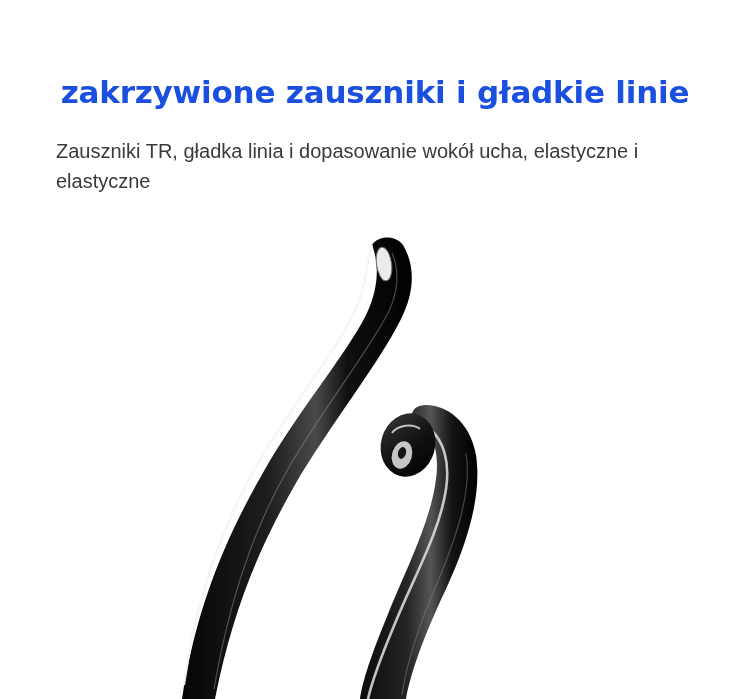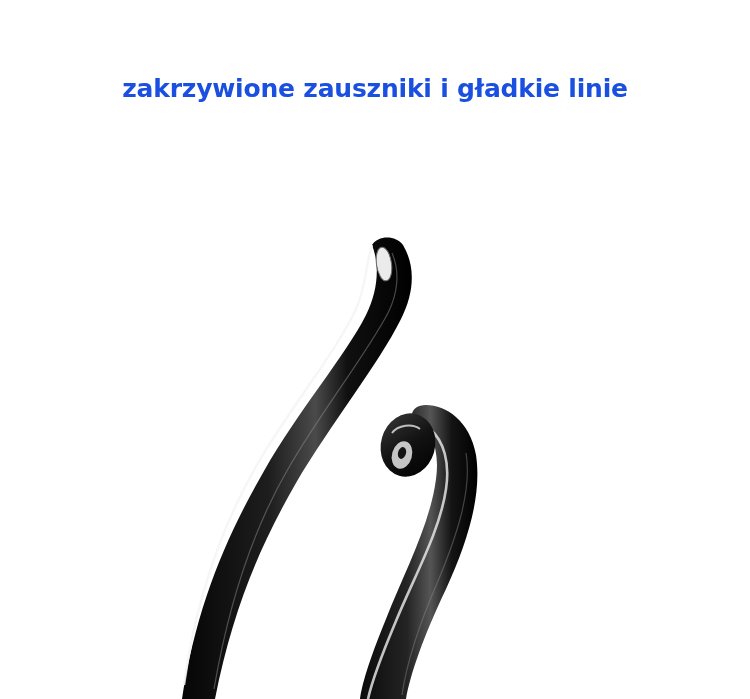--- a/index.html
+++ b/index.html
@@ -21,21 +21,21 @@
     overflow: hidden;
   }
   .headline {
     position: absolute;
     top: 74px;
     left: 0;
     width: 750px;
     text-align: center;
     font-family: "DejaVu Sans", sans-serif;
     font-weight: 700;
-    font-size: 25px;
+    font-size: 31px;
     letter-spacing: -0.2px;
     color: #1a4fe0;
     white-space: nowrap;
   }
   .subhead {
     position: absolute;
     top: 136px;
     left: 56px;
     width: 640px;
     font-family: "Liberation Sans", sans-serif;
@@ -56,20 +56,21 @@
     display: block;
   }
 </style>
 </head>
 <body>
 
 <div class="page">
 
   <div class="headline">zakrzywione zauszniki i gładkie linie</div>
 
+  <div class="subhead">Zauszniki TR, gładka linia i dopasowanie wokół ucha, elastyczne i elastyczne</div>
 
   <div class="photo">
     <svg width="750" height="484" viewBox="0 0 750 484" xmlns="http://www.w3.org/2000/svg">
       <defs>
         <linearGradient id="armGradA" x1="0" y1="0" x2="1" y2="0">
           <stop offset="0%" stop-color="#050505"></stop>
           <stop offset="38%" stop-color="#1e1e1e"></stop>
           <stop offset="58%" stop-color="#4a4a4a"></stop>
           <stop offset="72%" stop-color="#101010"></stop>
           <stop offset="100%" stop-color="#000000"></stop>

